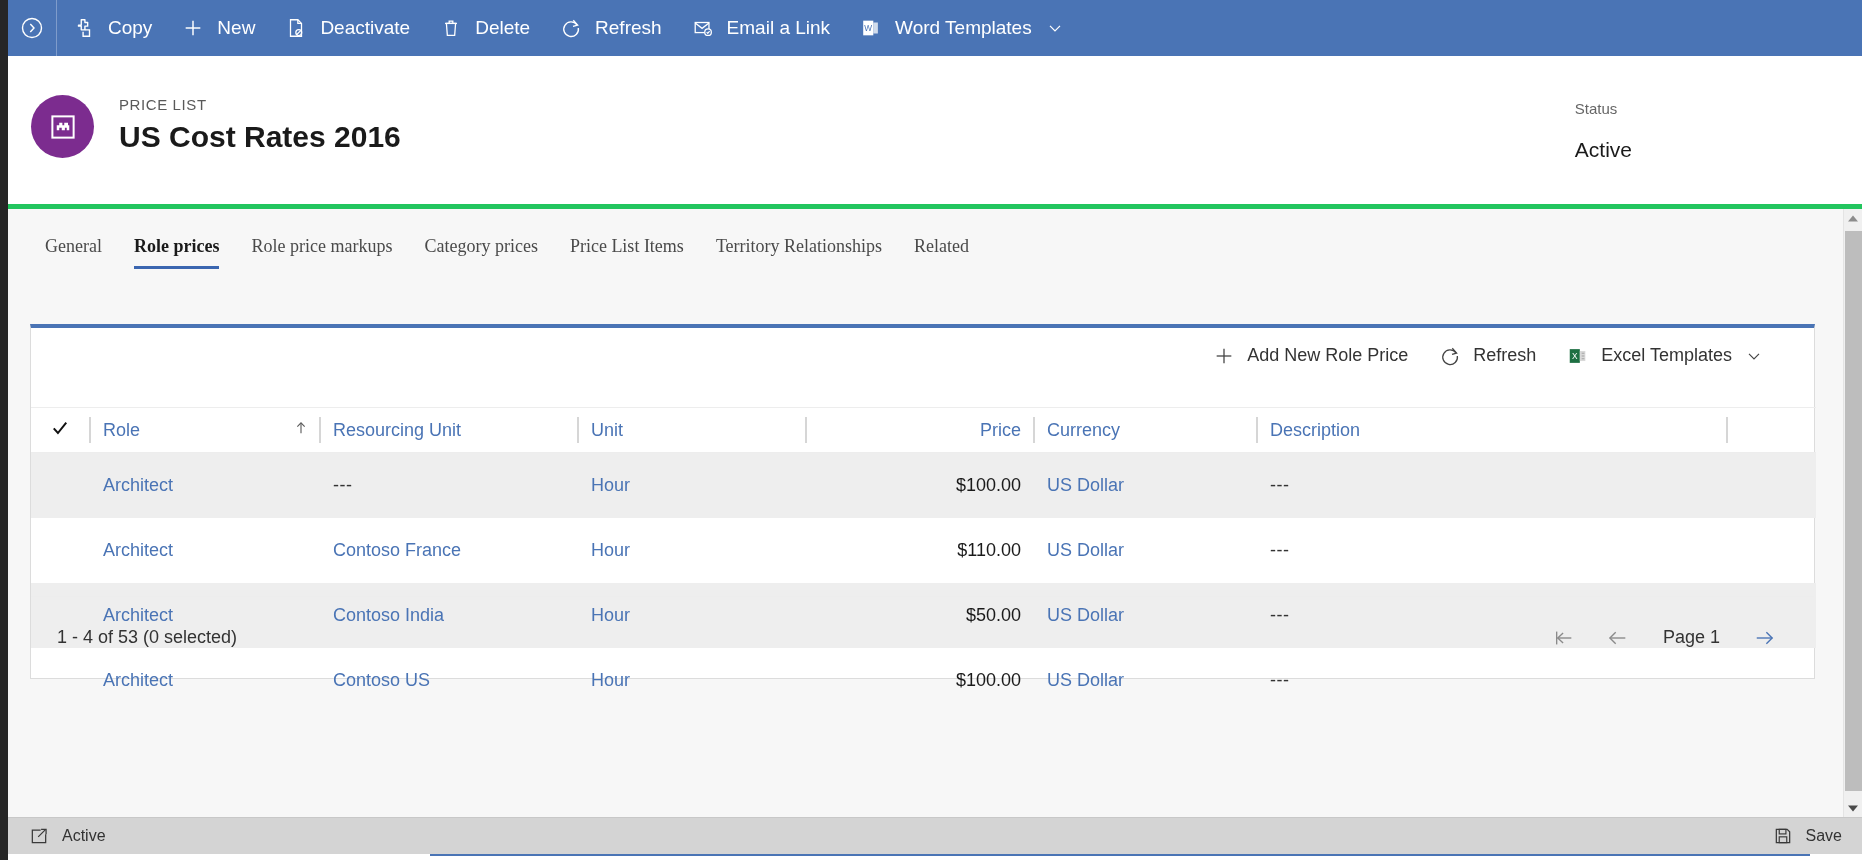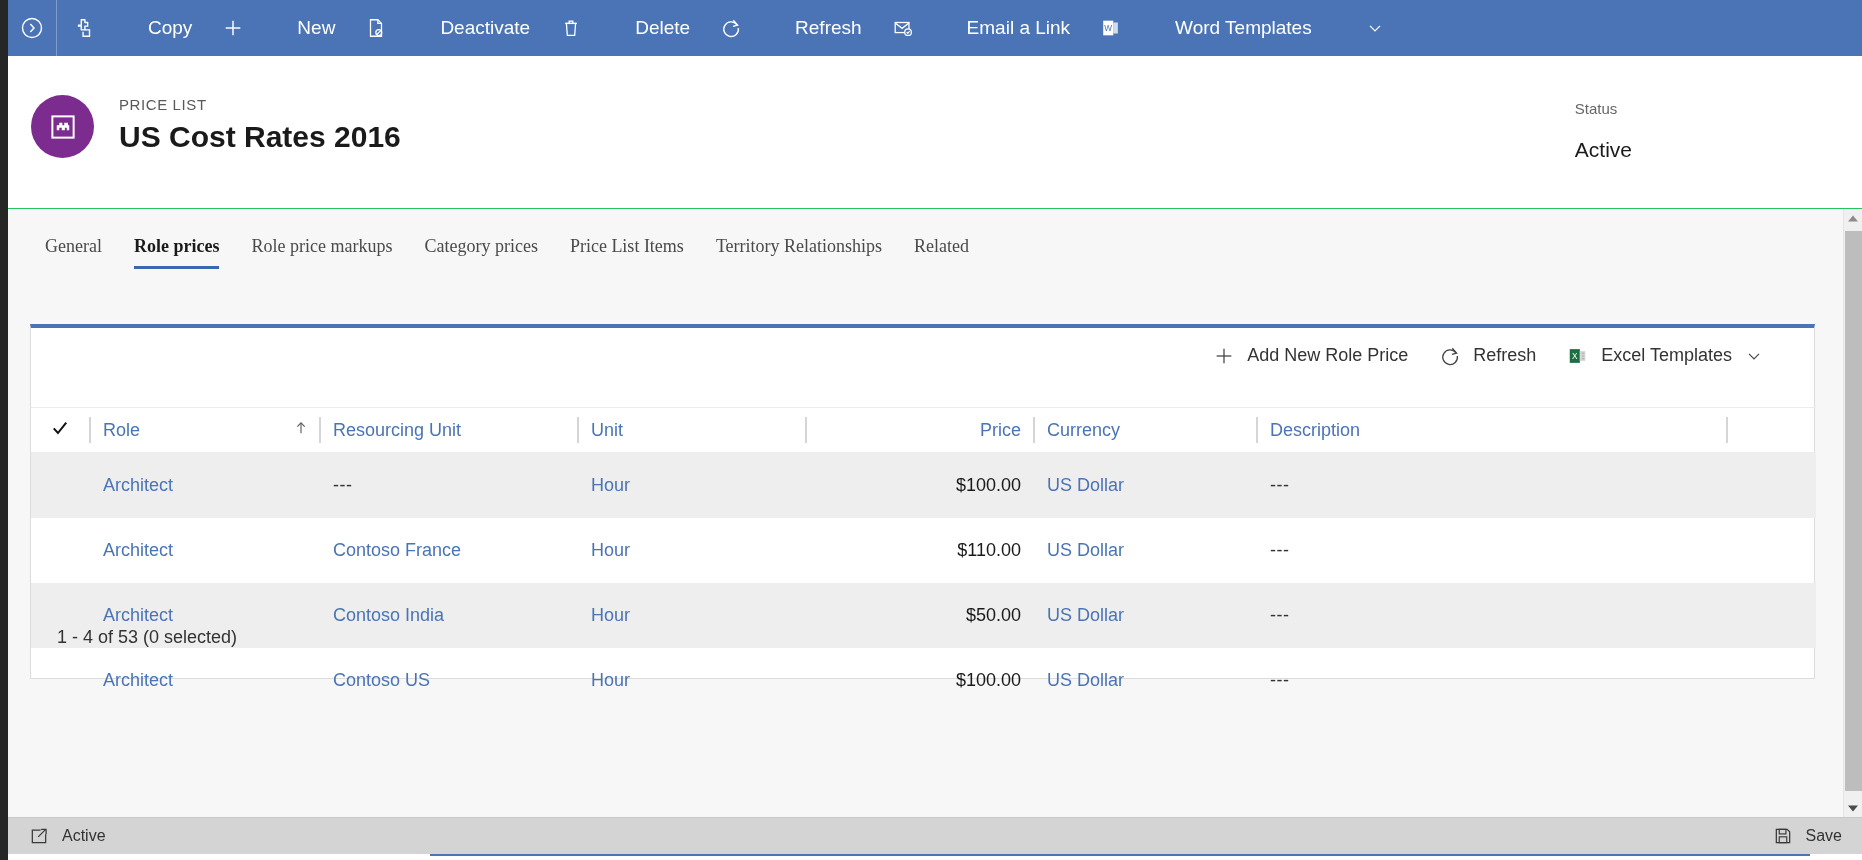--- a/index.html
+++ b/index.html
@@ -60,21 +60,20 @@
   }
   .cmd-btn {
     display: flex;
     align-items: center;
     height: 56px;
     padding: 0 14px;
     color: #ffffff;
     font-size: 19px;
     cursor: pointer;
     white-space: nowrap;
-    gap: 40px;
   }
   .cmd-btn .cmd-icon {
     display: inline-flex;
     align-items: center;
     justify-content: center;
     width: 26px;
     height: 26px;
     margin-right: 11px;
     flex: none;
   }
@@ -84,21 +83,21 @@
     align-items: center;
   }
 
   
   .record-header {
     position: absolute;
     left: 8px; top: 56px;
     width: 1854px;
     height: 153px;
     background: #ffffff;
-    border-bottom: 1px solid #22c55e;
+    border-bottom: 5px solid #22c55e;
     box-sizing: border-box;
   }
   .entity-avatar {
     position: absolute;
     left: 23px; top: 39px;
     width: 63px; height: 63px;
     border-radius: 50%;
     background: #7c2c8f;
     display: flex;
     align-items: center;
@@ -647,20 +646,42 @@
             <td><span class="cell-link">US Dollar</span></td>
             <td><span class="cell-null">---</span></td>
             <td></td>
           </tr>
         </tbody>
       </table>
     </div>
 
     <div class="grid-footer">
       <div class="record-count">1 - 4 of 53 (0 selected)</div>
+      <div class="pager">
+        <div class="pager-btn">
+          <svg width="26" height="22" viewBox="0 0 28 24">
+            <line x1="6" y1="5" x2="6" y2="19" stroke="#8a8a8a" stroke-width="1.5"></line>
+            <line x1="7" y1="12" x2="22" y2="12" stroke="#8a8a8a" stroke-width="1.5"></line>
+            <polyline points="13,6.5 7.2,12 13,17.5" fill="none" stroke="#8a8a8a" stroke-width="1.5"></polyline>
+          </svg>
+        </div>
+        <div class="pager-btn">
+          <svg width="26" height="22" viewBox="0 0 28 24">
+            <line x1="5" y1="12" x2="22" y2="12" stroke="#8a8a8a" stroke-width="1.5"></line>
+            <polyline points="11.5,5.8 5.2,12 11.5,18.2" fill="none" stroke="#8a8a8a" stroke-width="1.5"></polyline>
+          </svg>
+        </div>
+        <div class="pager-label">Page 1</div>
+        <div class="pager-btn">
+          <svg width="26" height="22" viewBox="0 0 28 24">
+            <line x1="5" y1="12" x2="22" y2="12" stroke="#4a74b5" stroke-width="1.5"></line>
+            <polyline points="15.5,5.8 21.8,12 15.5,18.2" fill="none" stroke="#4a74b5" stroke-width="1.5"></polyline>
+          </svg>
+        </div>
+      </div>
     </div>
   </div>
 
   <div class="vscroll">
     <div class="vscroll-arrow up">
       <svg width="12" height="9" viewBox="0 0 12 9">
         <polygon points="6,1.5 11,7.5 1,7.5" fill="#8c8c8c"></polygon>
       </svg>
     </div>
     <div class="vscroll-thumb"></div>

